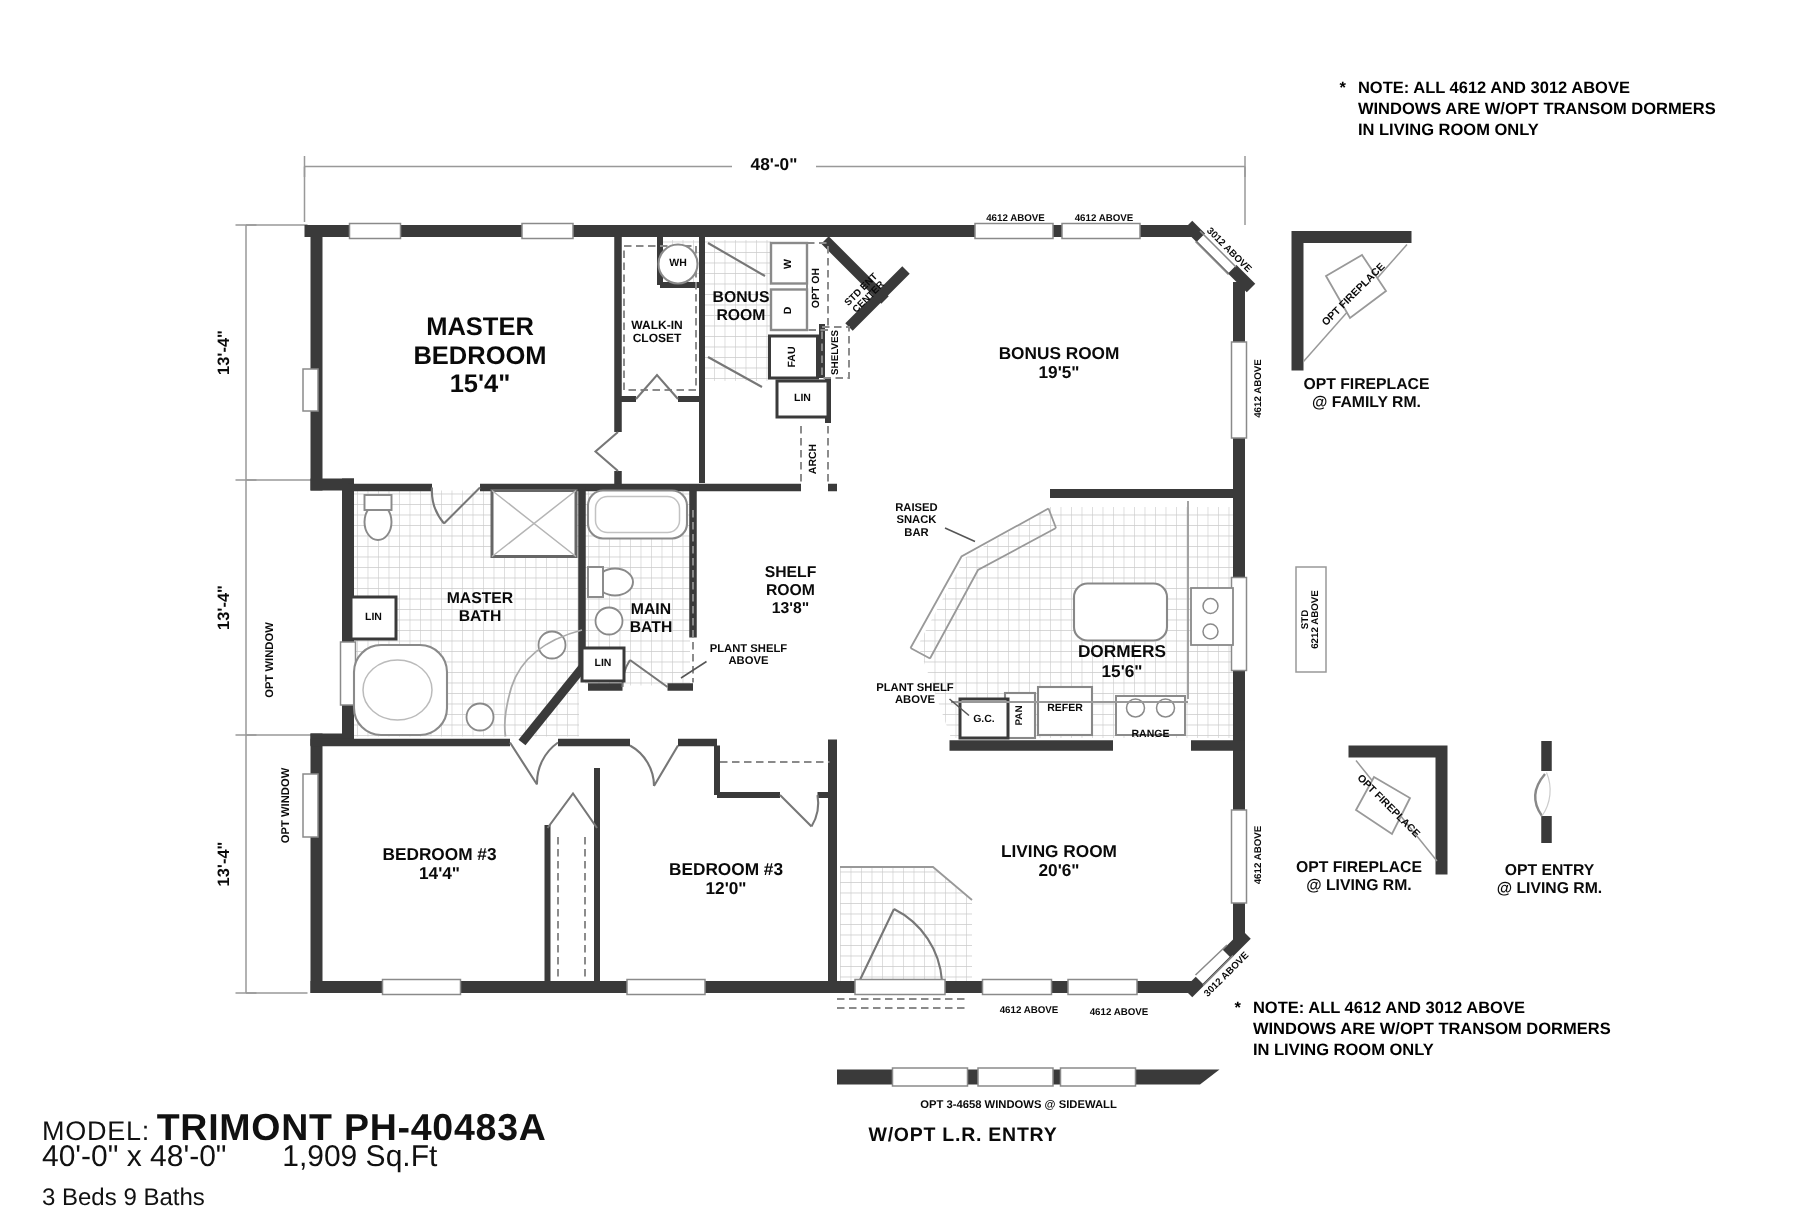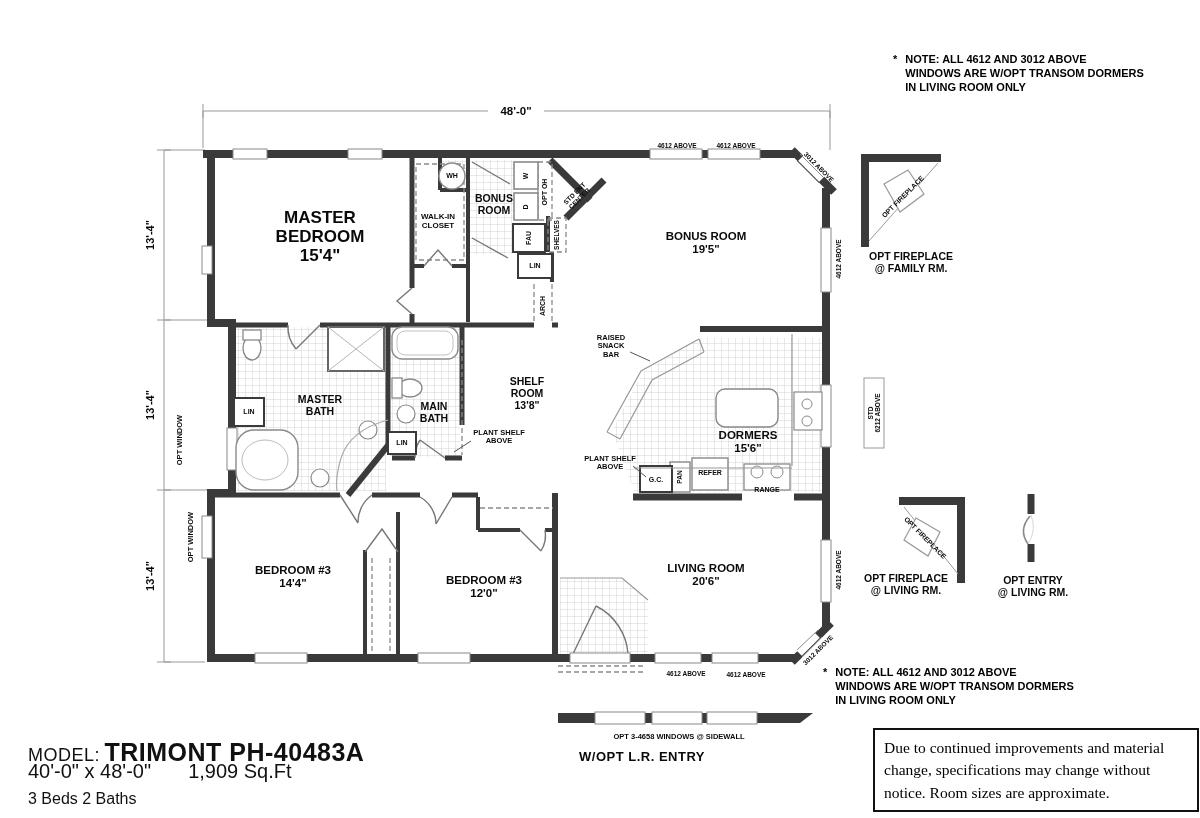--- a/index.html
+++ b/index.html
@@ -338,17 +338,16 @@
 
   <div class="footer-model">
     <span class="mlabel">MODEL:</span>
     <span class="mname">TRIMONT PH-40483A</span>
   </div>
   <div class="footer-dims">
     <span>40'-0" x 48'-0"</span>
     <span style="display:inline-block;width:26px"></span>
     <span>1,909 Sq.Ft</span>
   </div>
-  <div class="footer-beds">3 Beds 2 Baths</div>
-
-  <div class="disclaimer">Due to continued improvements and material change, specifications may change without notice. Room sizes are approximate.</div>
+  <div class="footer-beds">3 Beds 9 Baths</div>
+
 
 </div>
 
 </body></html>

